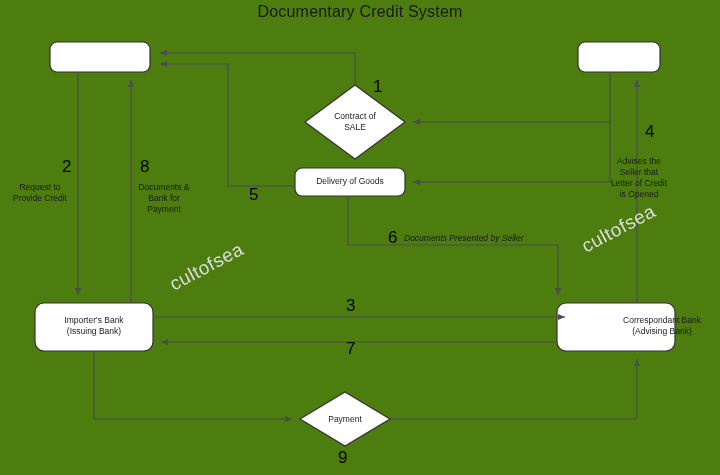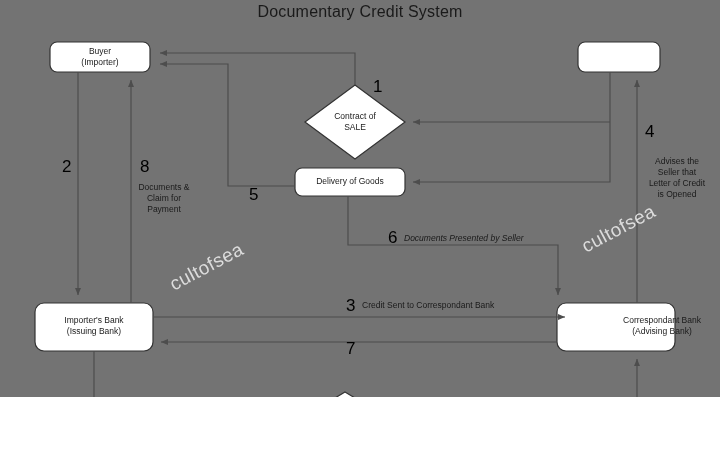--- a/index.html
+++ b/index.html
@@ -7,22 +7,22 @@
     padding: 0;
     background: #ffffff;
   }
   body {
     font-family: "Liberation Sans", sans-serif;
     color: #000000;
   }
   #canvas {
     position: relative;
     width: 720px;
-    height: 397px;
-    background: #737373;
+    height: 475px;
+    background: #4d7c0f;
     overflow: hidden;
   }
   #diagram-svg {
     position: absolute;
     left: 0;
     top: 0;
     width: 720px;
     height: 475px;
   }
   .title {
@@ -128,24 +128,20 @@
 
     <path d="M153,317 L565,317" fill="none" stroke="#4d4d4d" stroke-width="1.2" marker-end="url(#arrow)"></path>
 
     <path d="M557,342 L161,342" fill="none" stroke="#4d4d4d" stroke-width="1.2" marker-end="url(#arrow)"></path>
 
     <path d="M94,351 L94,419 L292,419" fill="none" stroke="#4d4d4d" stroke-width="1.2" marker-end="url(#arrow)"></path>
 
     <path d="M390,419 L637,419 L637,359" fill="none" stroke="#4d4d4d" stroke-width="1.2" marker-end="url(#arrow)"></path>
   </svg>
 
-  <div class="node-label" style="left:50px; top:46px; width:100px;">
-    <div>Buyer</div>
-    <div>(Importer)</div>
-  </div>
 
 
   <div class="node-label" style="left:310px; top:111px; width:90px;">
     <div>Contract of</div>
     <div>SALE</div>
   </div>
 
   <div class="node-label" style="left:295px; top:176px; width:110px;">
     <div>Delivery of Goods</div>
   </div>
@@ -175,35 +171,38 @@
   <div class="step-num" style="left:249px; top:186px;">5</div>
 
   <div class="step-num" style="left:388px; top:229px;">6</div>
 
   <div class="step-num" style="left:346px; top:340px;">7</div>
 
   <div class="step-num" style="left:140px; top:158px;">8</div>
 
   <div class="step-num" style="left:338px; top:449px;">9</div>
 
+  <div class="edge-label center" style="left:8px; top:182px; width:64px;">
+    <div>Request to</div>
+    <div>Provide Credit</div>
+  </div>
 
   <div class="edge-label center" style="left:130px; top:182px; width:68px;text-align:center;">
     <div>Documents &amp;</div>
-    <div>Claim for</div>
+    <div>Bank for</div>
     <div>Payment</div>
   </div>
 
-  <div class="edge-label center" style="left:605px; top:156px; width:68px;margin-left:38px;">
+  <div class="edge-label center" style="left:605px; top:156px; width:68px;">
     <div>Advises the</div>
     <div>Seller that</div>
     <div>Letter of Credit</div>
     <div>is Opened</div>
   </div>
 
-  <div class="edge-label" style="left:362px; top:300px;">Credit Sent to Correspondant Bank</div>
 
   <div class="edge-label" style="left:404px; top:233px;font-style:italic;">Documents Presented by Seller</div>
 
 
   <div class="watermark" style="left:166px; top:276px;">cultofsea</div>
   <div class="watermark" style="left:578px; top:238px;">cultofsea</div>
 
 </div>
 
 </body></html>

